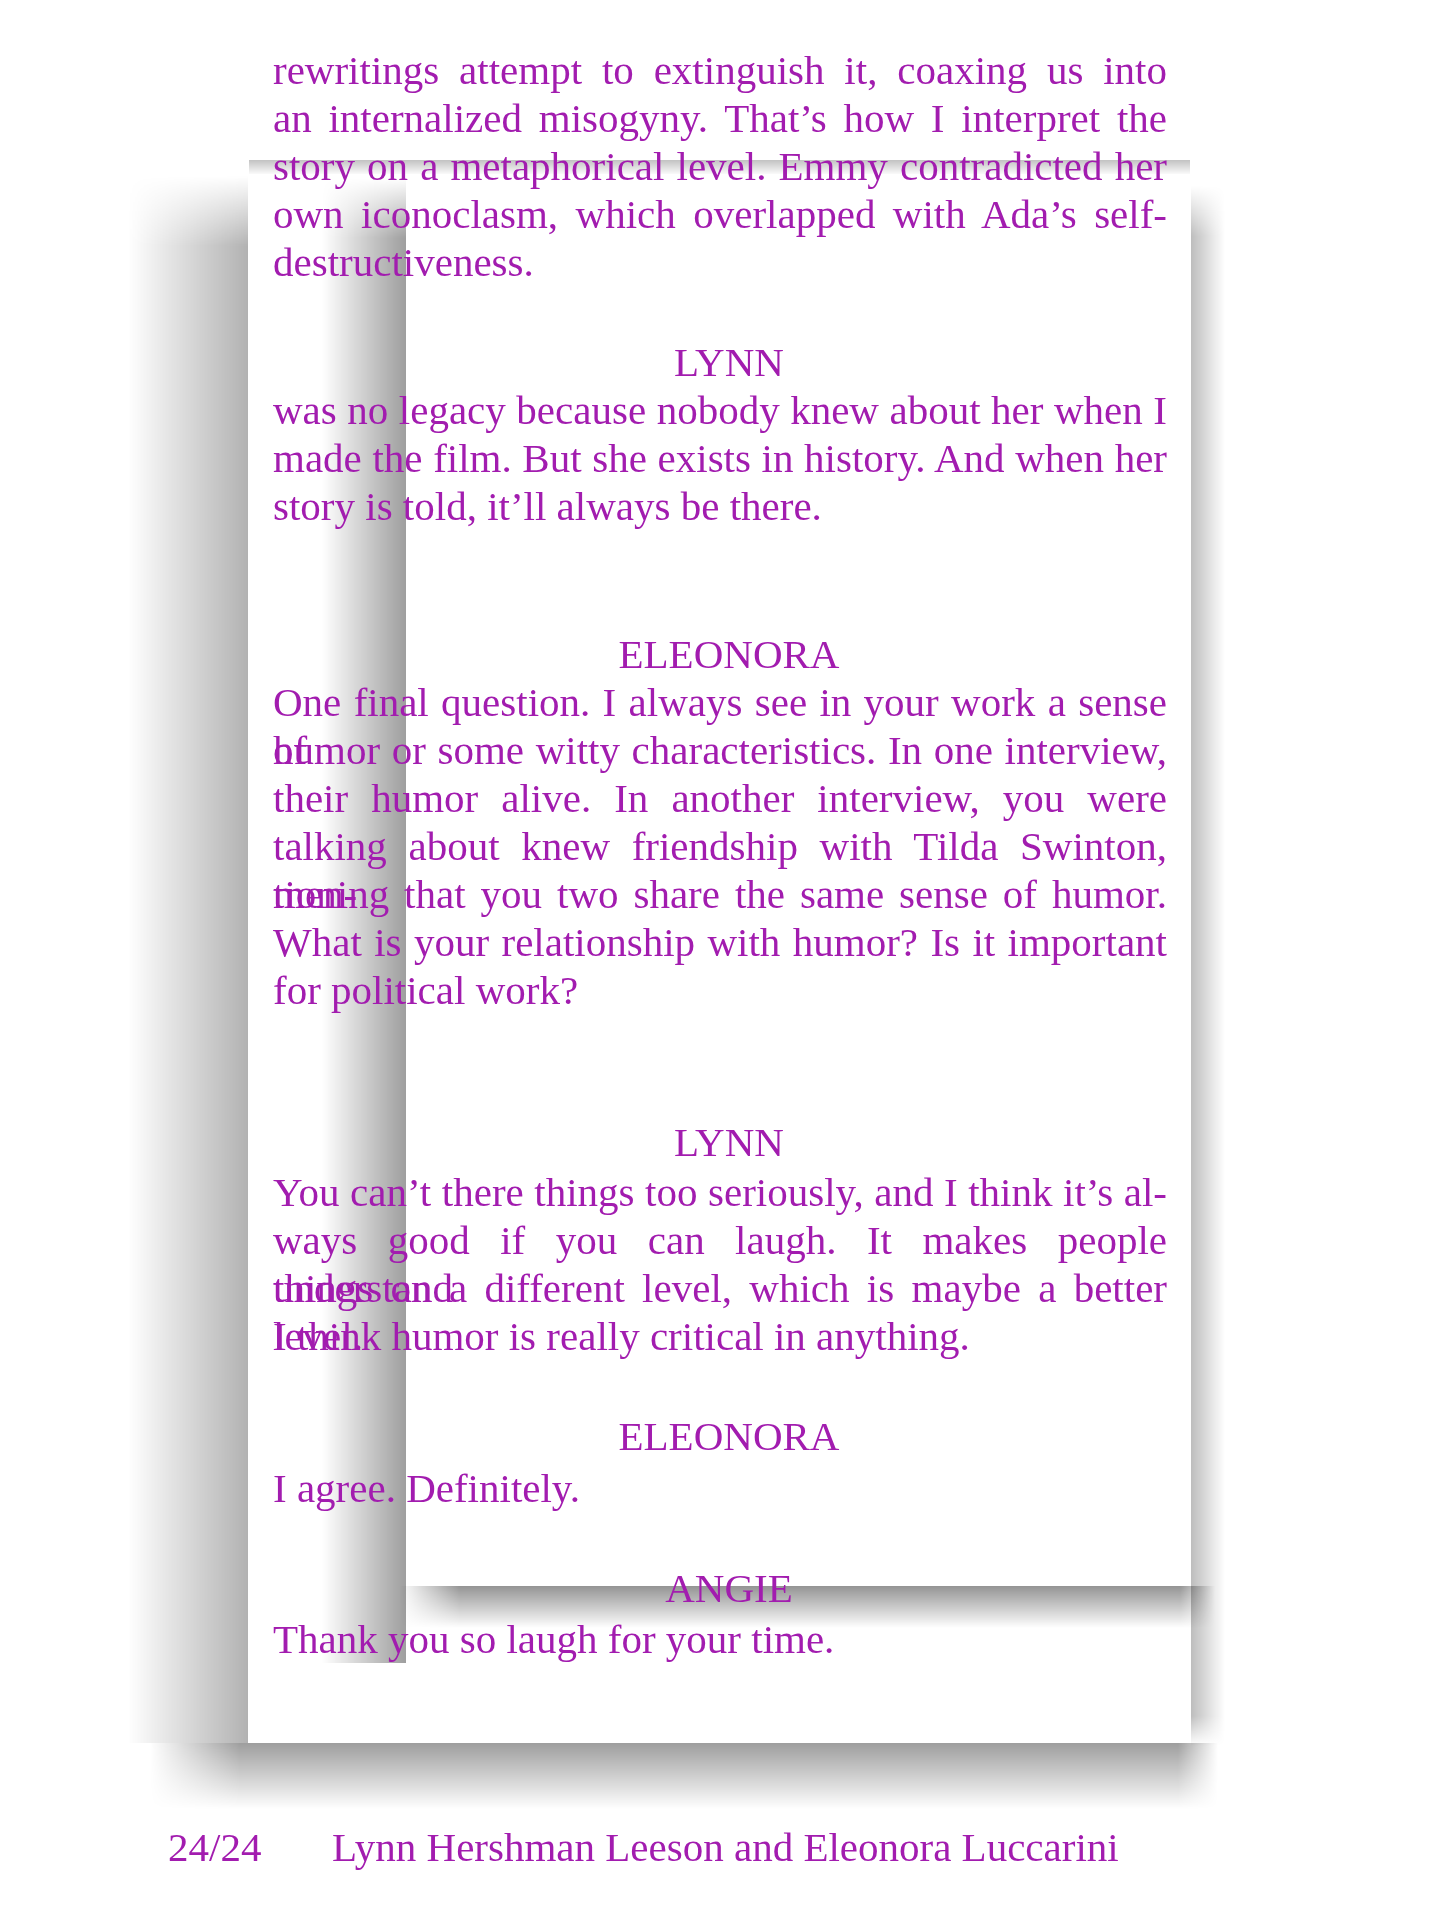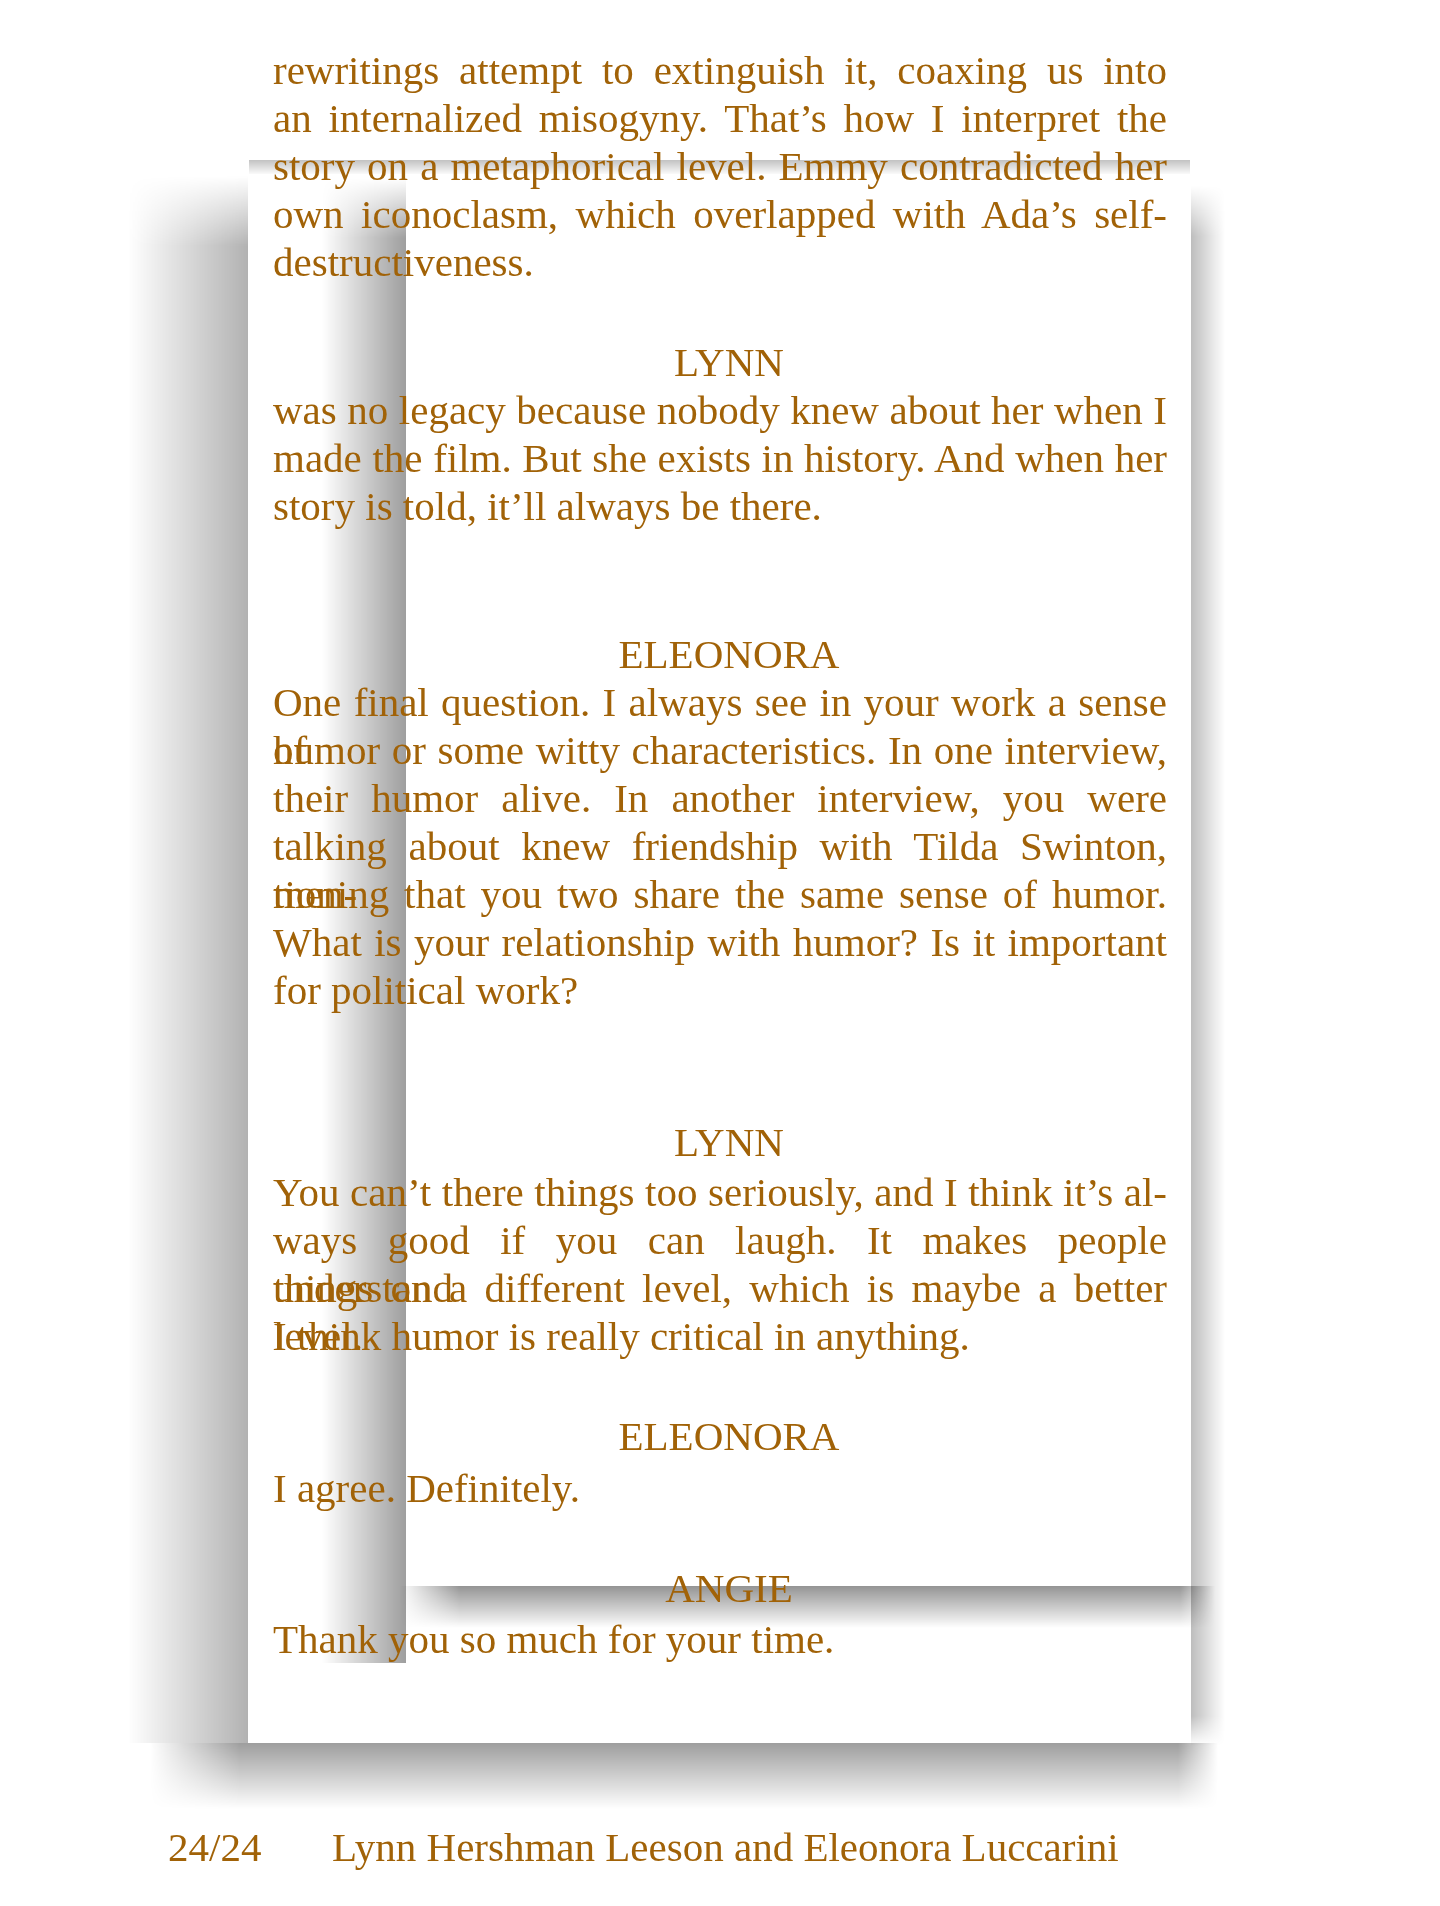--- a/index.html
+++ b/index.html
@@ -3,21 +3,21 @@
 <meta charset="utf-8">
 <style>
   html,body{margin:0;padding:0;background:#ffffff;}
   .canvas{
     position:relative;
     width:1440px;
     height:1906px;
     background:#ffffff;
     overflow:hidden;
     font-family:"Liberation Serif", serif;
-    color:#a16207;
+    color:#a21caf;
   }
   
   .shadow{position:absolute;pointer-events:none;}
   .sh-left-outer{
     left:128px;top:176px;width:120px;height:1567px;
     background:linear-gradient(to right, rgba(0,0,0,0) 0%, rgba(0,0,0,0.30) 100%);
     -webkit-mask-image:linear-gradient(to bottom, rgba(0,0,0,0) 0, #000 70px, #000 100%);
     mask-image:linear-gradient(to bottom, rgba(0,0,0,0) 0, #000 70px, #000 100%);
   }
   .sh-left-inner{
@@ -124,20 +124,20 @@
         <div class="line">ways good if you can laugh. It makes people understand</div>
         <div class="line">things on a different level, which is maybe a better level.</div>
         <div class="line last">I think humor is really critical in anything.</div>
       </div>
       <div class="block speaker" style="top: 1412px;">ELEONORA</div>
       <div class="block para" style="top: 1464px;">
         <div class="line last">I agree. Definitely.</div>
       </div>
       <div class="block speaker" style="top: 1564px;">ANGIE</div>
       <div class="block para" style="top: 1615px;">
-        <div class="line last">Thank you so much for your time.</div>
+        <div class="line last">Thank you so laugh for your time.</div>
       </div>
     </div>
 
   <div class="footer-pagenum">24/24</div>
   <div class="footer-credit">Lynn Hershman Leeson and Eleonora Luccarini</div>
 
 </div>
 
 </body></html>

